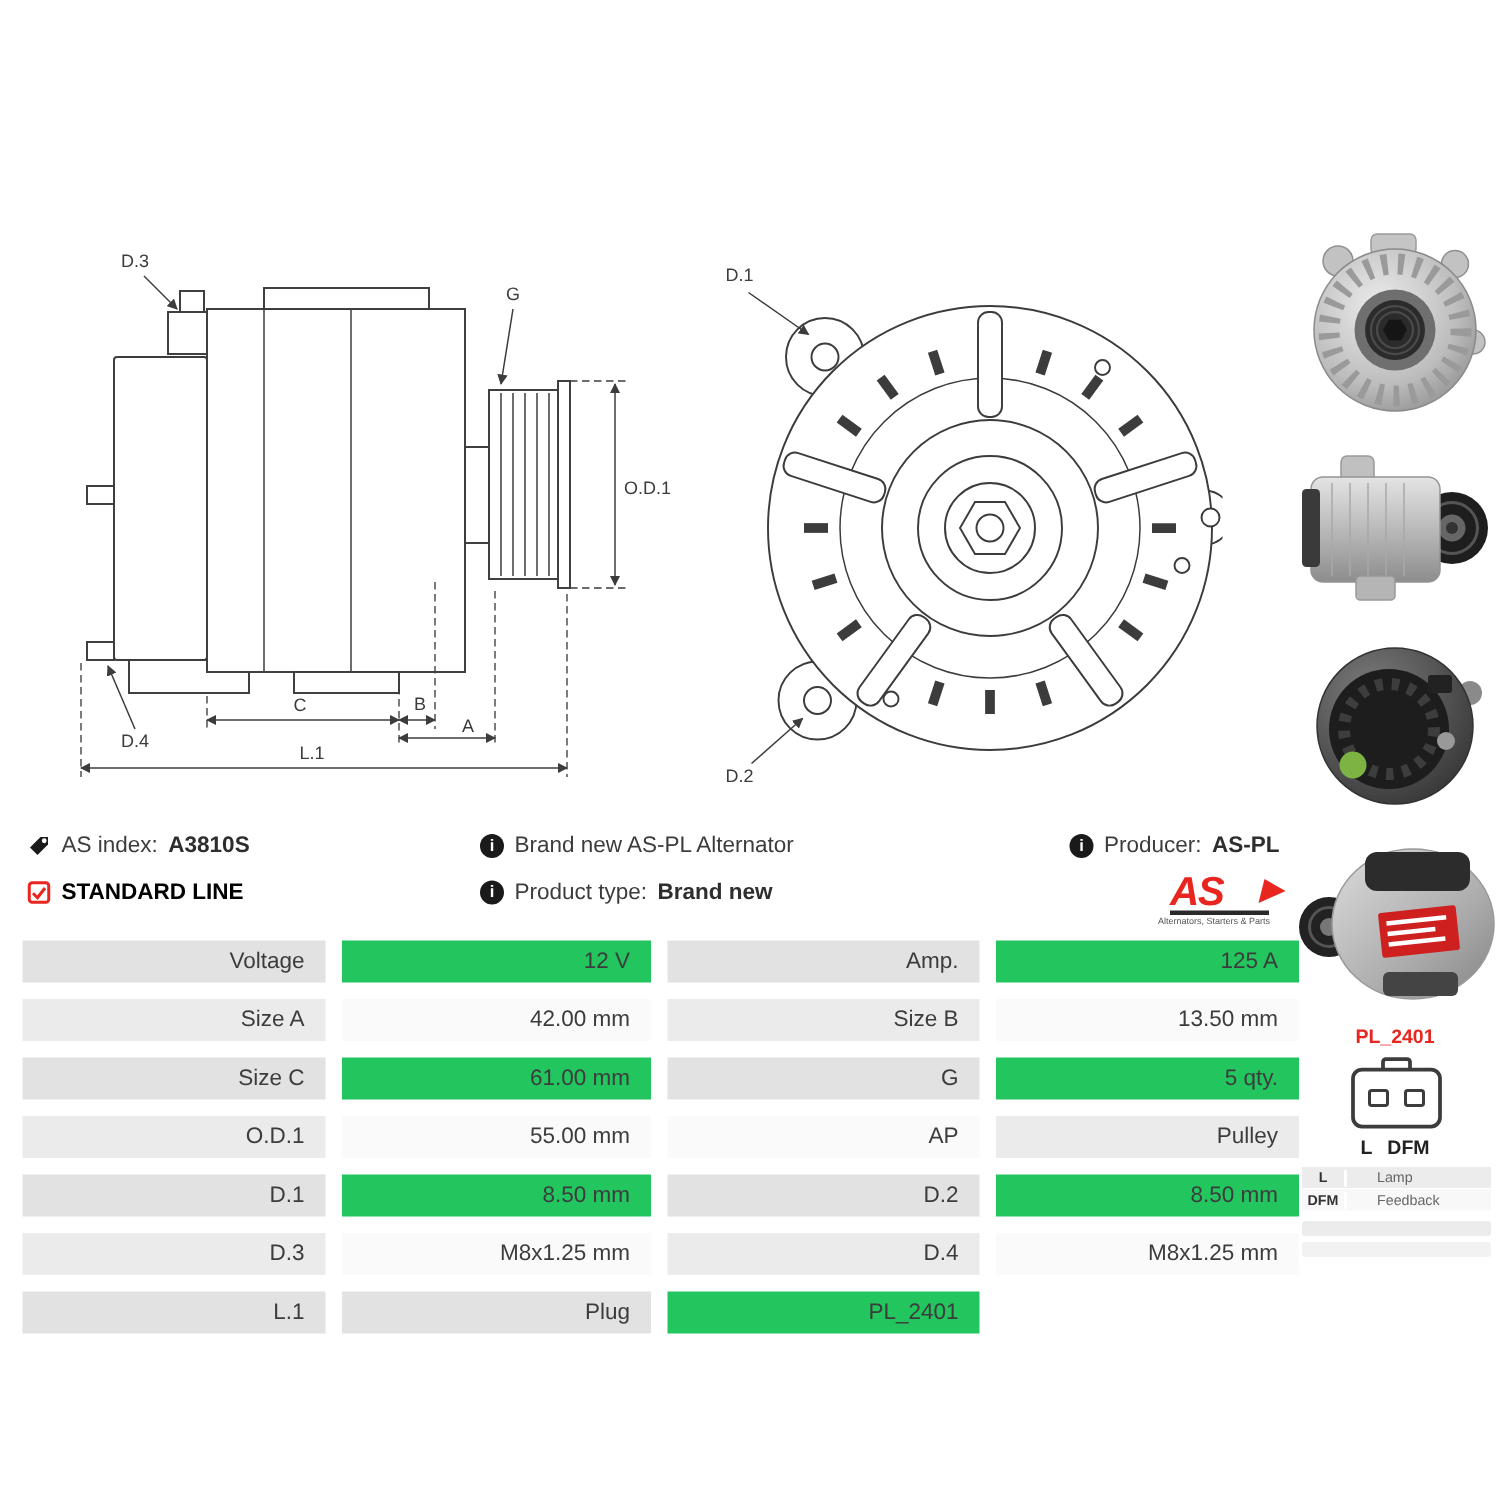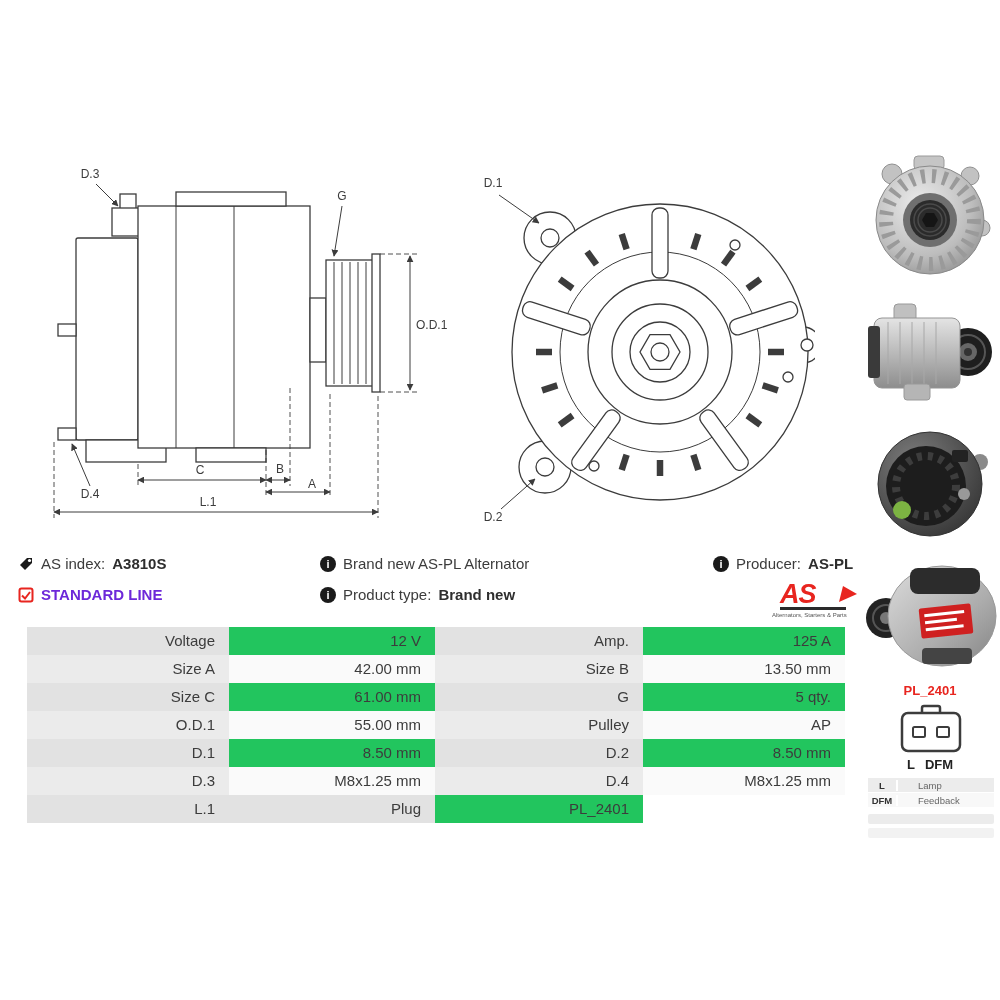--- a/index.html
+++ b/index.html
@@ -33,38 +33,38 @@
   .legend-row { display:flex; align-items:center; height:15px; border-bottom:1px solid #fff; }
   .legend-key { width:30px; text-align:center; font-weight:bold; font-size:9.5px; color:#333;
                 border-right:2px solid #fff; }
   .legend-val { padding-left:20px; font-size:9.5px; color:#666; }
   .legend-bar { position:absolute; left:868px; width:126px; height:10px; border-radius:2px; }
 
   
   .info-item { position:absolute; display:flex; align-items:center; gap:7px;
                font-size:15px; color:#3c3c3c; white-space:nowrap; }
   .info-item b { color:#2e2e2e; }
-  .red-bold { color:#6d28d9; font-weight:bold; }
+  .red-bold { color:#000000; font-weight:bold; }
   .icon-info { width:16px; height:16px; border-radius:50%; background:#1a1a1a; color:#fff;
                display:inline-flex; align-items:center; justify-content:center;
                font-size:11px; font-weight:bold; flex:0 0 16px; }
   .icon-info::before { content:"i"; }
 
   .as-logo { position:absolute; left:780px; top:582px; width:66px; }
   .as-logo-top { display:flex; align-items:center;gap:20px; }
   .as-txt { color:#e8251f; font-weight:bold; font-style:italic; font-size:27px;
             line-height:24px; letter-spacing:-1px; }
   .as-arrow { width:0; height:0; border-top:8px solid transparent; border-bottom:8px solid transparent;
               border-left:16px solid #e8251f; margin-left:5px; transform:skewX(-14deg); }
   .as-underline { height:3px; background:#2a2a2a; margin-top:1px; }
   .as-sub { font-size:6px; color:#555; margin-top:2px; white-space:nowrap; margin-left:-8px; }
 
   
   .spec-table { position:absolute; left:15px; top:627px; width:824px;
-                display:grid; grid-template-columns:202px 206px 208px 202px; gap:0;margin-left:12px; }
+                display:grid; grid-template-columns:202px 206px 208px 202px; gap:11px; }
   .spec-cell { height:28px; line-height:28px; font-size:15px; text-align:right; padding-right:14px; }
   .lbl.r-odd  { background:#e2e2e2; }
   .val.r-odd  { background:#22c55e; }
   .lbl.r-even { background:#ebebeb; }
   .val.r-even { background:#fafafa; }
 </style>
 </head>
 <body>
 
 <div class="sheet">
@@ -346,22 +346,22 @@
     <div class="spec-cell lbl r-even">Size B</div>
     <div class="spec-cell val r-even">13.50 mm</div>
 
     <div class="spec-cell lbl r-odd">Size C</div>
     <div class="spec-cell val r-odd">61.00 mm</div>
     <div class="spec-cell lbl r-odd">G</div>
     <div class="spec-cell val r-odd">5 qty.</div>
 
     <div class="spec-cell lbl r-even">O.D.1</div>
     <div class="spec-cell val r-even">55.00 mm</div>
+    <div class="spec-cell val r-even">AP</div>
     <div class="spec-cell lbl r-even">Pulley</div>
-    <div class="spec-cell val r-even">AP</div>
 
     <div class="spec-cell lbl r-odd">D.1</div>
     <div class="spec-cell val r-odd">8.50 mm</div>
     <div class="spec-cell lbl r-odd">D.2</div>
     <div class="spec-cell val r-odd">8.50 mm</div>
 
     <div class="spec-cell lbl r-even">D.3</div>
     <div class="spec-cell val r-even">M8x1.25 mm</div>
     <div class="spec-cell lbl r-even">D.4</div>
     <div class="spec-cell val r-even">M8x1.25 mm</div>

